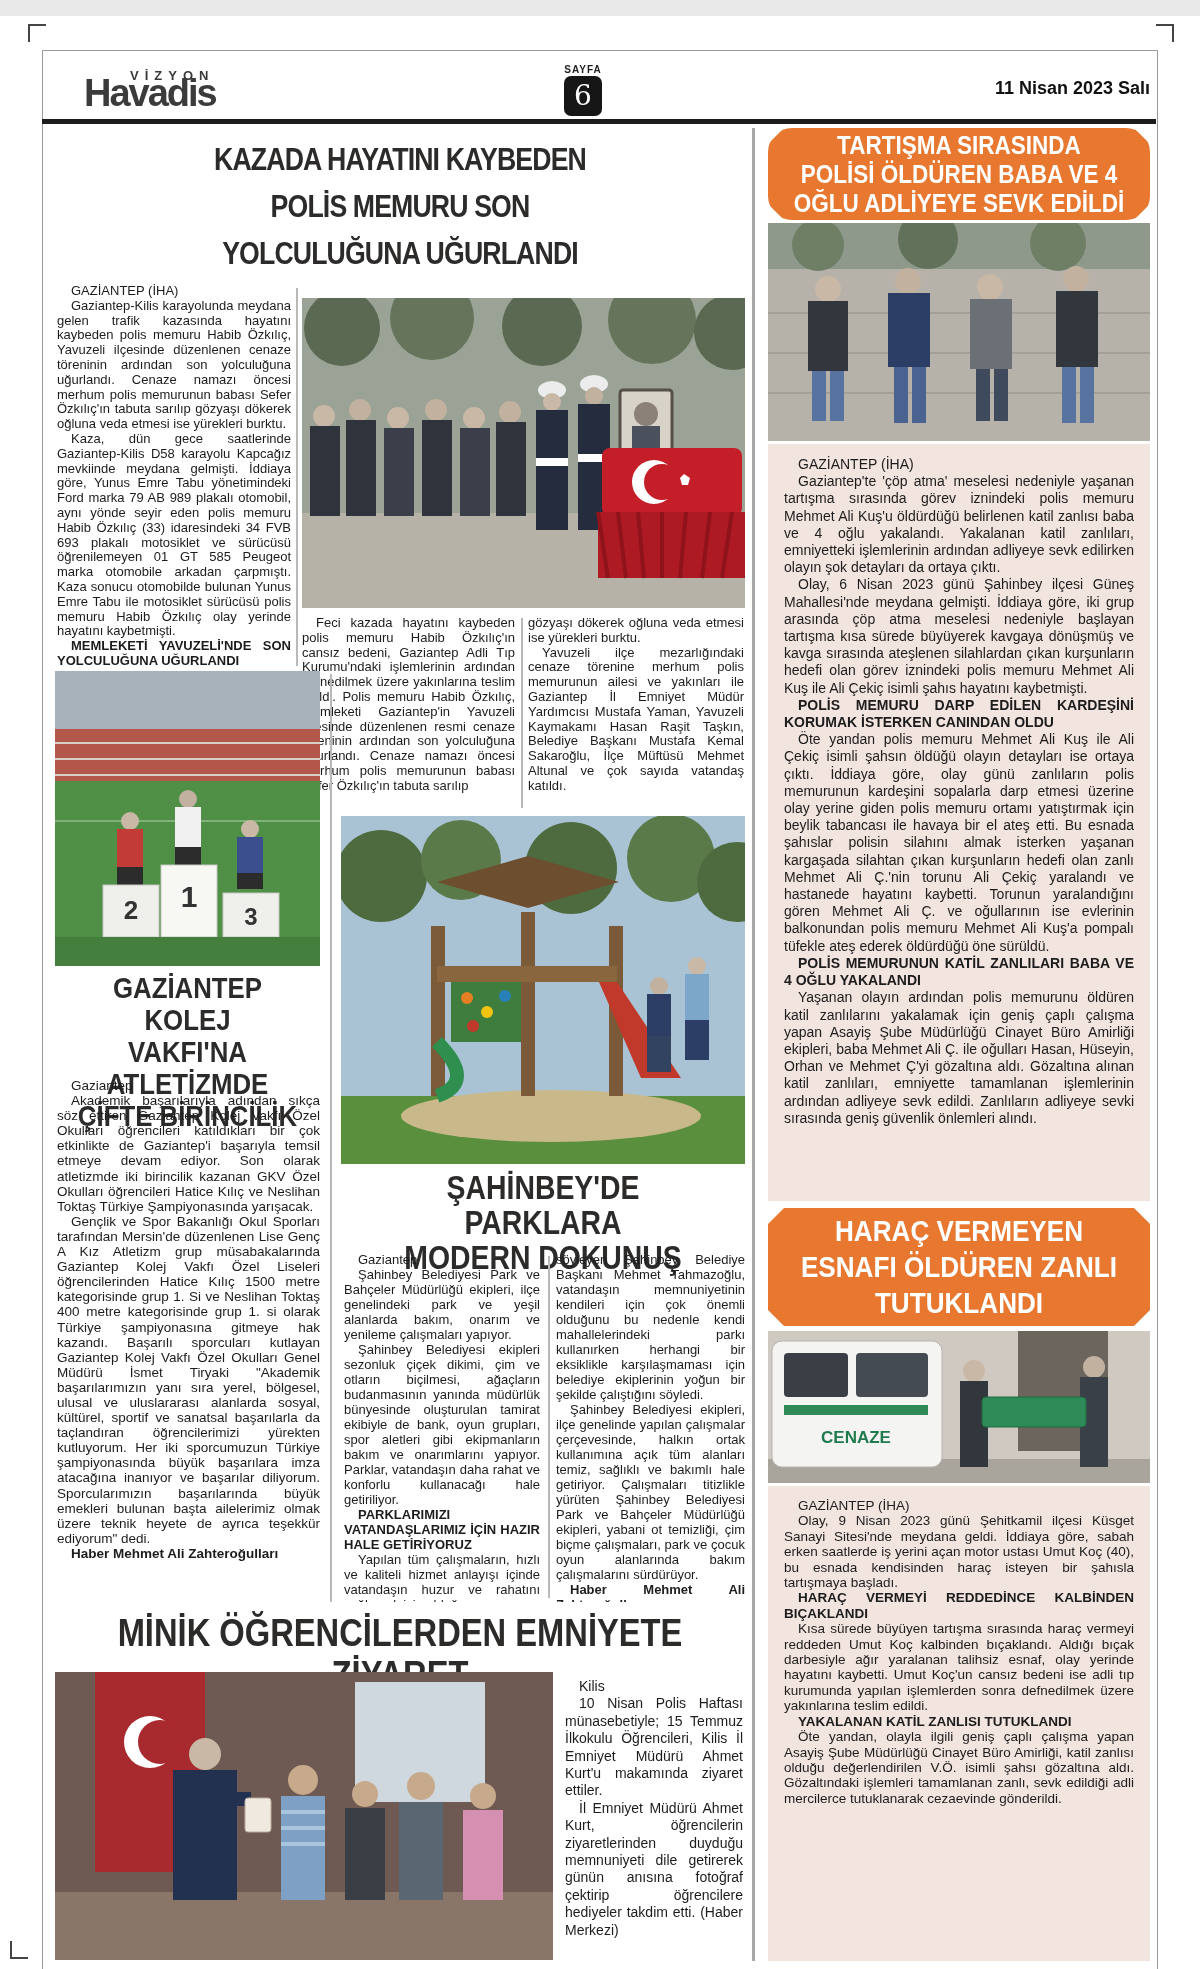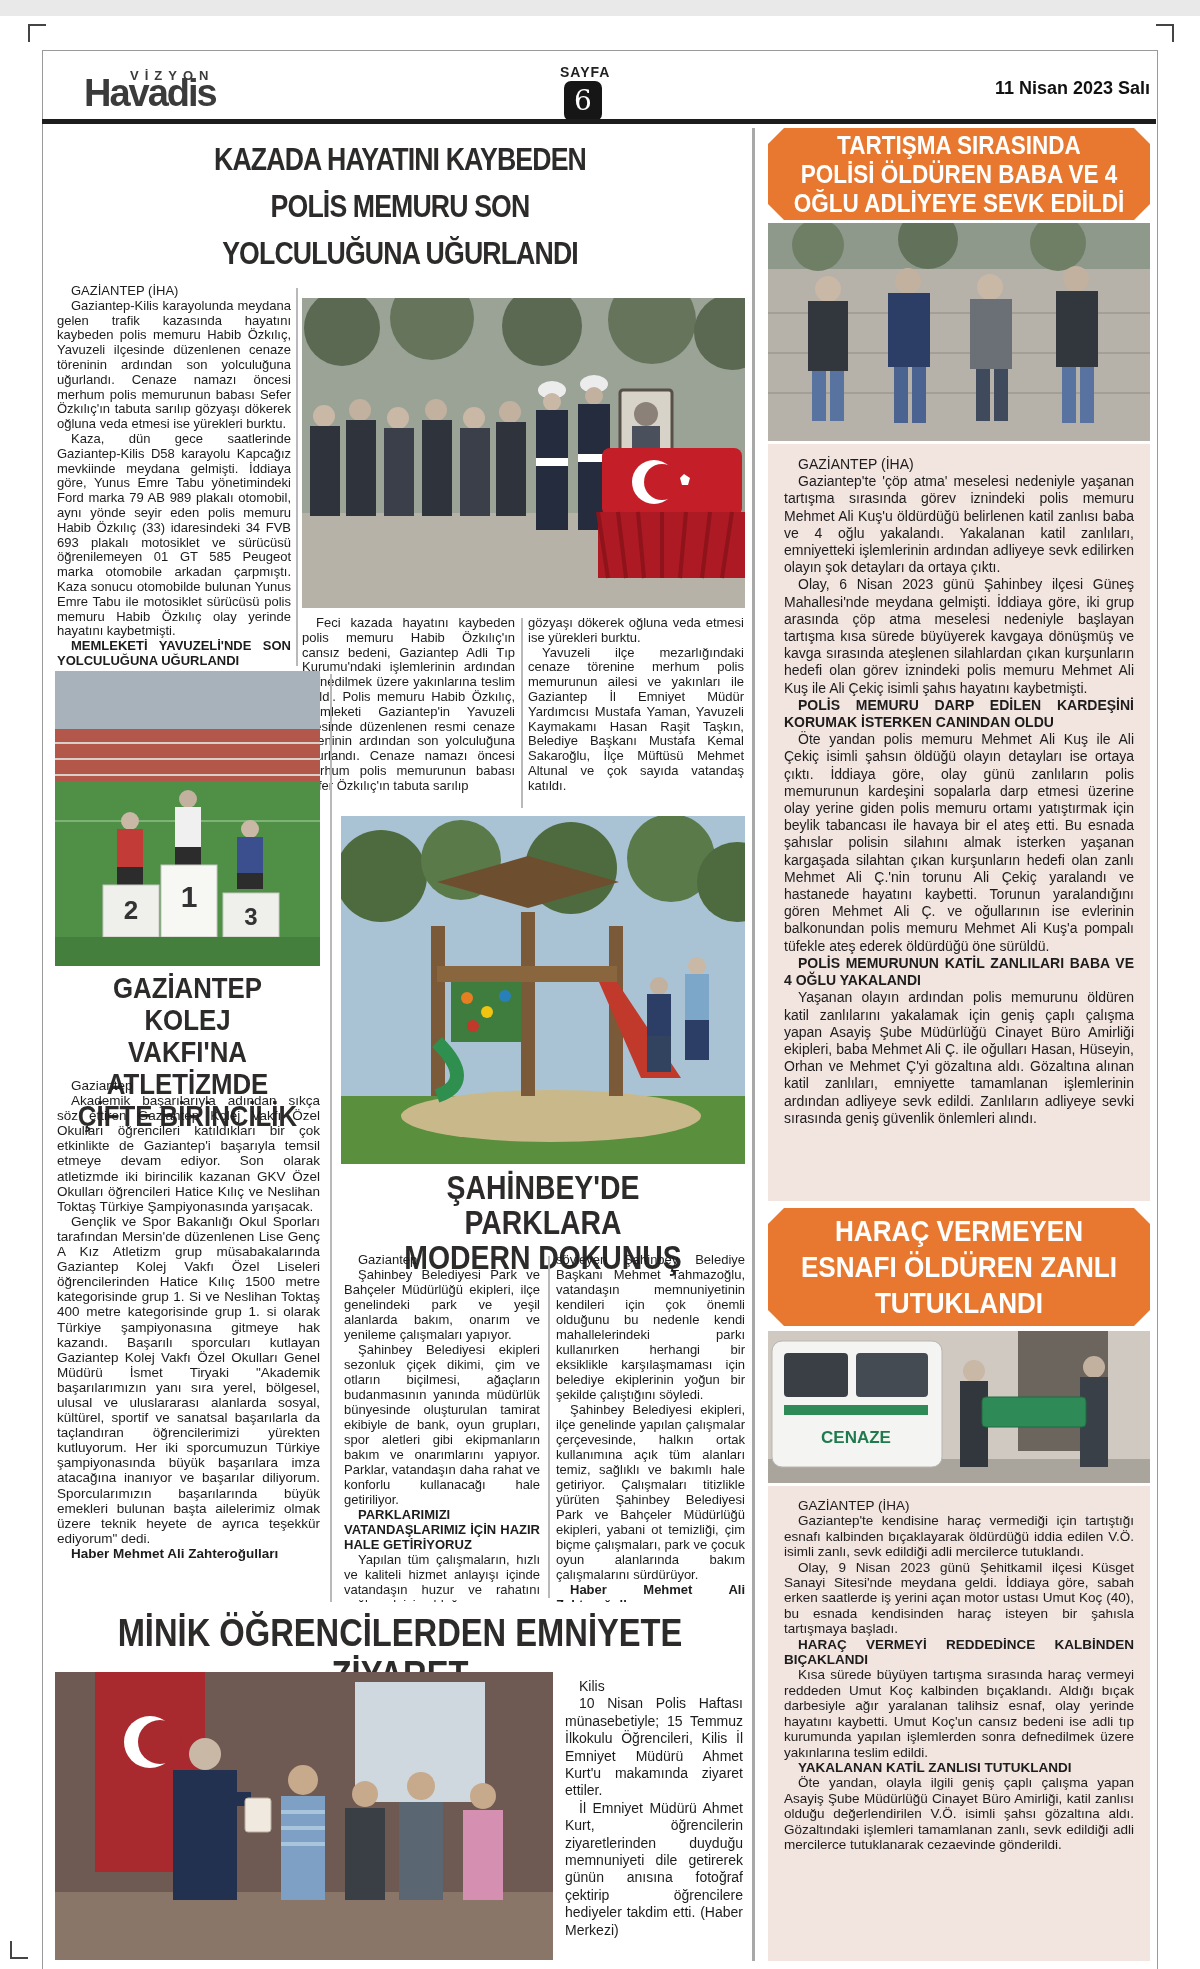--- a/index.html
+++ b/index.html
@@ -6,21 +6,21 @@
   #page{position:relative;width:1200px;height:1969px;background:#ffffff;margin:16px auto;
         font-family:"Liberation Sans",sans-serif;color:#1b1b1b;overflow:hidden;}
   .abs{position:absolute;}
   .frame{left:42px;top:34px;width:1114px;height:1918px;border:1px solid #9a9a9a;}
   .cropmark{width:16px;height:16px;border-color:#444;}
 
   
   .brand-top{left:130px;top:52px;font-size:13px;font-weight:bold;letter-spacing:6px;color:#3a3a3a;}
   .brand{left:84px;top:56px;font-size:38px;font-weight:bold;letter-spacing:-2px;color:#3b3b3b;}
   .badge-wrap{left:560px;top:48px;width:46px;text-align:center;}
-  .badge-label{font-size:14px;font-weight:bold;color:#222;letter-spacing:1px;}
+  .badge-label{font-size:10px;font-weight:bold;color:#222;letter-spacing:1px;}
   .badge-num{margin-top:1px;width:38px;height:40px;margin-left:4px;background:#161616;border-radius:7px;
              color:#fff;font-family:"DejaVu Serif",serif;font-size:28px;line-height:40px;text-align:center;}
   .date{left:900px;top:62px;width:250px;text-align:right;font-size:18px;font-weight:bold;color:#111;}
   .toprule{left:42px;top:103px;width:1114px;height:5px;background:#1d1d1d;}
 
   
   .big-head{color:#2d2b2a;font-weight:bold;text-align:center;}
   .cond{transform:scaleX(0.86);transform-origin:50% 0;}
   .head-main{left:55px;top:120px;width:690px;font-size:31px;line-height:47px;letter-spacing:-1px;}
   .head-kolej{left:55px;top:956px;width:265px;font-size:30px;line-height:32px;}
@@ -271,21 +271,21 @@
   </div>
 
   <div class="abs bodytext minik-text" style="left:565px;top:1662px;width:178px;height:282px;">
       <p class="para">Kilis</p>
       <p class="para">10 Nisan Polis Haftası münasebetiyle; 15 Temmuz İlkokulu Öğrencileri, Kilis İl Emniyet Müdürü Ahmet Kurt'u makamında ziyaret ettiler.</p>
       <p class="para">İl Emniyet Müdürü Ahmet Kurt, öğrencilerin ziyaretlerinden duyduğu memnuniyeti dile getirerek günün anısına fotoğraf çektirip öğrencilere hediyeler takdim etti. (Haber Merkezi)</p>
     </div>
 
   <div class="abs vdiv-main" style="left:752px;top:112px;height:1833px;"></div>
 
-  <div class="abs orange-box ob1" style="left:768px;top:112px;width:382px;height:92px;">
+  <div class="abs orange-box ob1" style="left:768px;top:112px;width:382px;height:92px;border-radius:24px;">
     <div class="hl">
       <div>TARTIŞMA SIRASINDA</div>
       <div>POLİSİ ÖLDÜREN BABA VE 4</div>
       <div>OĞLU ADLİYEYE SEVK EDİLDİ</div>
     </div>
   </div>
 
   <div class="abs photo" style="left:768px;top:207px;width:382px;height:218px;">
     <svg width="382" height="218" viewBox="0 0 382 218" preserveAspectRatio="none">
       <rect width="382" height="218" fill="#b6b2aa"></rect>
@@ -347,21 +347,20 @@
         <rect x="192" y="50" width="28" height="86" fill="#32363d"></rect>
       <circle cx="326" cy="36" r="11" fill="#c2b19f"></circle>
         <rect x="312" y="46" width="28" height="90" fill="#3a4048"></rect>
       <rect x="214" y="66" width="104" height="30" rx="4" fill="#2e8b57" stroke="#1f6b42"></rect>
     </svg>
   </div>
 
   <div class="abs pink-panel" style="left:768px;top:1470px;width:382px;height:475px;">
     <div class="pink-inner bodytext rail-text2">
         <p class="para">GAZİANTEP (İHA)</p>
-        <p class="para">Gaziantep'te kendisine haraç vermediği için tartıştığı esnafı kalbinden bıçaklayarak öldürdüğü iddia edilen V.Ö. isimli zanlı, sevk edildiği adli mercilerce tutuklandı.</p>
         <p class="para">Olay, 9 Nisan 2023 günü Şehitkamil ilçesi Küsget Sanayi Sitesi'nde meydana geldi. İddiaya göre, sabah erken saatlerde iş yerini açan motor ustası Umut Koç (40), bu esnada kendisinden haraç isteyen bir şahısla tartışmaya başladı.</p>
         <p class="para b">HARAÇ VERMEYİ REDDEDİNCE KALBİNDEN BIÇAKLANDI</p>
         <p class="para">Kısa sürede büyüyen tartışma sırasında haraç vermeyi reddeden Umut Koç kalbinden bıçaklandı. Aldığı bıçak darbesiyle ağır yaralanan talihsiz esnaf, olay yerinde hayatını kaybetti. Umut Koç'un cansız bedeni ise adli tıp kurumunda yapılan işlemlerden sonra defnedilmek üzere yakınlarına teslim edildi.</p>
         <p class="para b">YAKALANAN KATİL ZANLISI TUTUKLANDI</p>
         <p class="para">Öte yandan, olayla ilgili geniş çaplı çalışma yapan Asayiş Şube Müdürlüğü Cinayet Büro Amirliği, katil zanlısı olduğu değerlendirilen V.Ö. isimli şahsı gözaltına aldı. Gözaltındaki işlemleri tamamlanan zanlı, sevk edildiği adli mercilerce tutuklanarak cezaevinde gönderildi.</p>
       </div>
   </div>
 
 </div>
 

